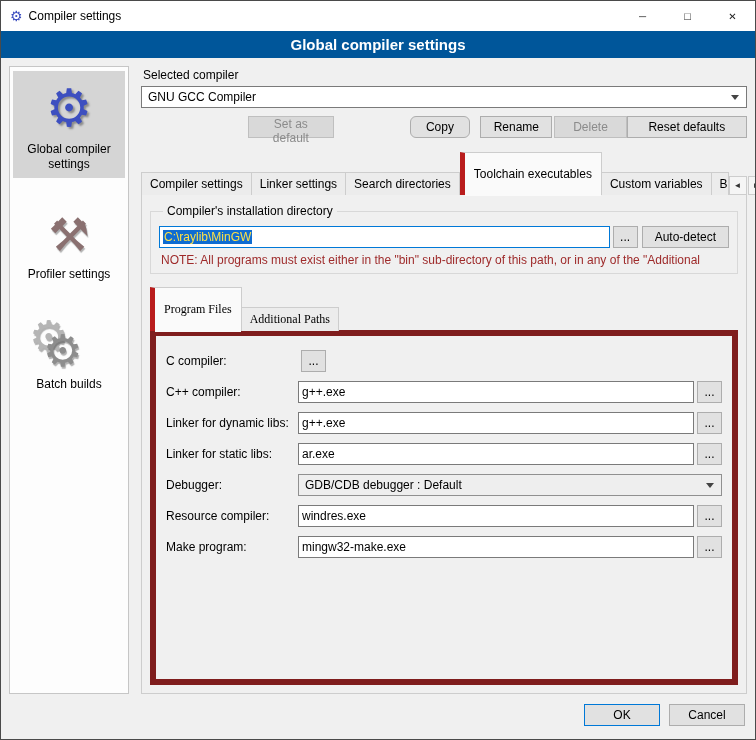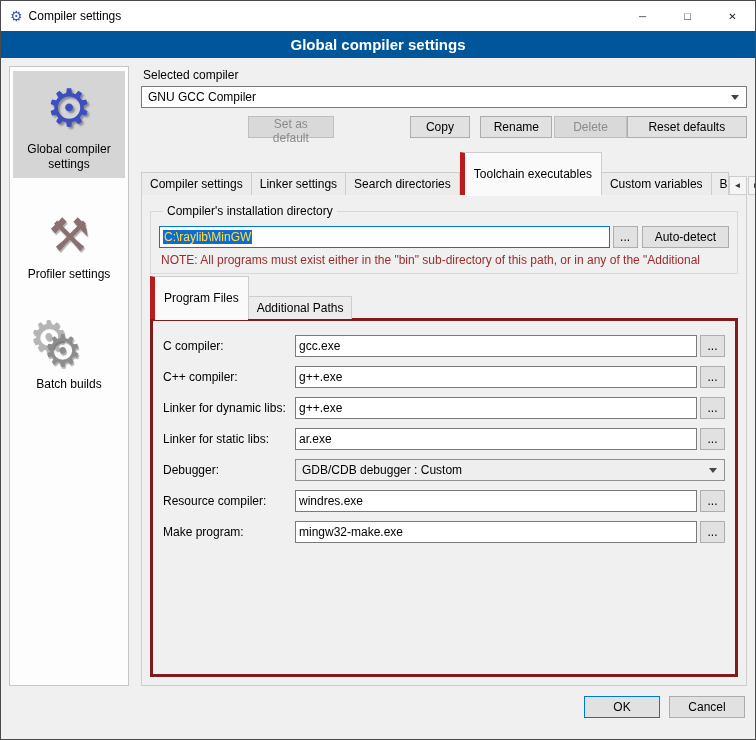--- a/index.html
+++ b/index.html
@@ -55,21 +55,21 @@
 
   
   .btn { height:22px; background:#e1e1e1; border:1px solid #adadad; font-family:inherit; font-size:12px;
          padding:0 10px; cursor:default; color:#000; }
   .btn:disabled,.btn.disabled { background:#d9d9d9; color:#8b8b8b; border-color:#bfbfbf; }
   .btn.default { border-color:#0078d7; }
   .browse-btn { width:25px; height:22px; padding:0; flex:none; margin-left:3px; }
 
   .cmd-row { display:flex; margin-top:8px; align-items:flex-end; }
   .cmd-row .b-setdef { margin-left:107px; width:88px; }
-  .cmd-row .b-copy   { margin-left:76px; width:62px; }
+  .cmd-row .b-copy   { margin-left:76px; width:62px;border-radius:6px; }
   .cmd-row .b-rename { margin-left:10px; width:74px; }
   .cmd-row .b-delete { margin-left:2px; width:74px; }
   .cmd-row .b-reset  { margin-left:auto; width:124px; }
 
   
   .tabstrip { display:flex; align-items:flex-end; margin-top:14px; position:relative; z-index:2; }
   .tab { padding:4px 8px; border:1px solid #cdcdcd; border-bottom:none; background:#ececec;
          margin-right:0; white-space:nowrap; cursor:default; }
   .tab + .tab { border-left:none; }
   .tab.active { background:#fafafa; padding:14px 9px; border-left:5px solid #b91c1c; position:relative; }
@@ -88,29 +88,29 @@
 
   .dir-row { display:flex; align-items:center; }
   .textbox { flex:1; height:22px; border:1px solid #7a7a7a; background:#fff; display:flex;
              align-items:center; padding:0 3px; overflow:hidden; white-space:nowrap; cursor:text; }
   .textbox.focused { border-color:#0078d7; }
   .sel-text { background:var(--selection-bg,#0078d7); color:#fde047; padding:0 1px; }
   .autodetect-btn { margin-left:4px; padding:0 12px; flex:none; }
 
   .note { color:var(--note-text,#9e2a2a); margin:5px 2px 0; white-space:nowrap; overflow:hidden; }
 
-  .subtabstrip { margin-top:2px; }
-  .subpanel { flex:1; border:3px solid #7f1d1d; background:#f0f0f0; margin-top:-1px;
+  .subtabstrip { margin-top:13px;font-family:Liberation Serif, serif; }
+  .subpanel { flex:1; border:6px solid #7f1d1d; background:#f0f0f0; margin-top:-1px;
               padding:14px 10px 10px; min-height:0; }
 
   .form-row { display:flex; align-items:center; margin-bottom:9px; }
   .form-row .row-label { width:132px; flex:none; }
 
   
-  .footer { flex:none; display:flex; justify-content:flex-end; gap:9px; padding:6px 10px 21px; }
+  .footer { flex:none; display:flex; justify-content:flex-end; gap:9px; padding:6px 10px 13px; }
   .footer .btn { width:76px; }
 </style>
 </head>
 <body>
 
 <div class="window">
 
   <div class="titlebar">
     <span class="app-icon">⚙</span>
     <span class="title">Compiler settings</span>
@@ -195,23 +195,20 @@
 
         <div class="tabstrip subtabstrip">
           <div class="tab active">Program Files</div>
           <div class="tab">Additional Paths</div>
         </div>
 
         <div class="subpanel">
 
           <div class="form-row">
             <span class="row-label">C compiler:</span>
-            <div class="textbox">
-                <span>gcc.exe</span>
-              </div>
             <button class="btn browse-btn">...</button>
           </div>
 
           <div class="form-row">
             <span class="row-label">C++ compiler:</span>
             <div class="textbox">
                 <span>g++.exe</span>
               </div>
             <button class="btn browse-btn">...</button>
           </div>
@@ -228,21 +225,21 @@
             <span class="row-label">Linker for static libs:</span>
             <div class="textbox">
                 <span>ar.exe</span>
               </div>
             <button class="btn browse-btn">...</button>
           </div>
 
           <div class="form-row">
             <span class="row-label">Debugger:</span>
             <div class="combo gray" style="flex:1;">
-              <span class="combo-text">GDB/CDB debugger : Custom</span>
+              <span class="combo-text">GDB/CDB debugger : Default</span>
               <span class="chev"></span>
             </div>
           </div>
 
           <div class="form-row">
             <span class="row-label">Resource compiler:</span>
             <div class="textbox">
                 <span>windres.exe</span>
               </div>
             <button class="btn browse-btn">...</button>

